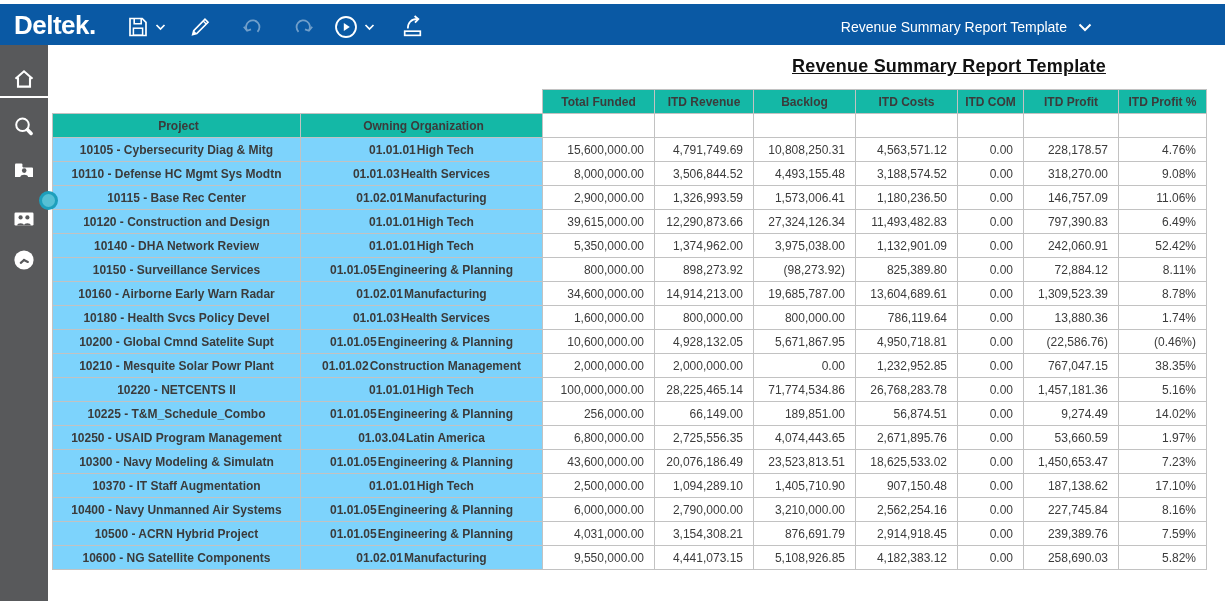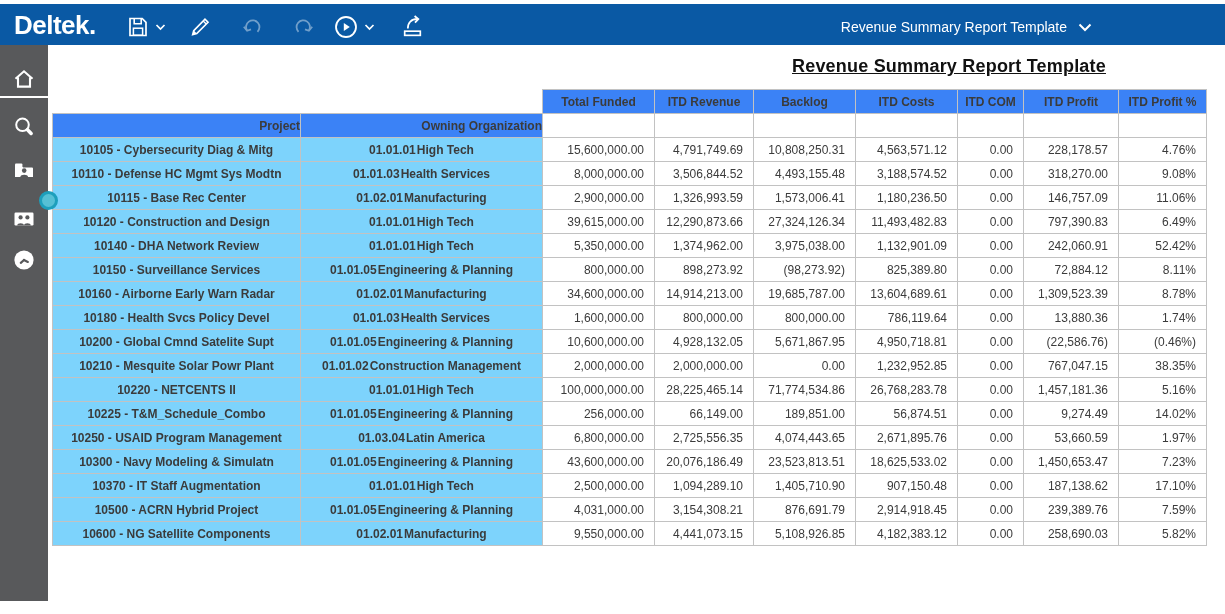--- a/index.html
+++ b/index.html
@@ -20,22 +20,22 @@
   .side-divider{position:absolute;left:0;top:51px;width:48px;height:2px;background:#fff}
   .handle{position:absolute;left:39px;top:191px;width:19px;height:19px;border-radius:50%;
     background:#56c0d5;border:3px solid #1d9fbc;box-sizing:border-box;z-index:6;cursor:pointer}
   
   .content{position:absolute;left:48px;top:45px;width:1177px;height:569px;background:#fff}
   .report-title{position:absolute;left:744px;top:11px;font-size:18px;font-weight:bold;
     text-decoration:underline;color:#111;letter-spacing:.2px;white-space:nowrap}
   table{position:absolute;left:4px;top:44px;border-collapse:collapse;table-layout:fixed;
     width:1154px;font-size:12px;color:#3b3b3b}
   td,th{height:24px;padding:0;border:1px solid #c2c2c2;overflow:hidden;white-space:nowrap;box-sizing:border-box}
-  th{background:#3b82f6;font-size:12px;font-weight:bold;color:#3b3b3b}
-  th.left-h{text-align:right;padding-left:4px}
+  th{background:#14b8a6;font-size:12px;font-weight:bold;color:#3b3b3b}
+  th.left-h{text-align:center;padding-left:4px}
   th.num-h{text-align:center}
   td.blank{border:none;background:#fff}
   td.num{text-align:right;padding-right:10px;background:#fff}
   td.lcol{background:#7dd3fc;font-weight:bold;text-align:center;padding:0 2px}
   .org-code{margin-right:1px}
 </style>
 </head>
 <body>
 
 <div class="topbar">
@@ -358,20 +358,31 @@
           <td class="lcol"><span class="org-code">01.01.01</span><span class="org-name">High Tech</span></td>
           <td class="num">2,500,000.00</td>
           <td class="num">1,094,289.10</td>
           <td class="num">1,405,710.90</td>
           <td class="num">907,150.48</td>
           <td class="num">0.00</td>
           <td class="num">187,138.62</td>
           <td class="num">17.10%</td>
         </tr>
         <tr>
+          <td class="lcol">10400 - Navy Unmanned Air Systems</td>
+          <td class="lcol"><span class="org-code">01.01.05</span><span class="org-name">Engineering &amp; Planning</span></td>
+          <td class="num">6,000,000.00</td>
+          <td class="num">2,790,000.00</td>
+          <td class="num">3,210,000.00</td>
+          <td class="num">2,562,254.16</td>
+          <td class="num">0.00</td>
+          <td class="num">227,745.84</td>
+          <td class="num">8.16%</td>
+        </tr>
+        <tr>
           <td class="lcol">10500 - ACRN Hybrid Project</td>
           <td class="lcol"><span class="org-code">01.01.05</span><span class="org-name">Engineering &amp; Planning</span></td>
           <td class="num">4,031,000.00</td>
           <td class="num">3,154,308.21</td>
           <td class="num">876,691.79</td>
           <td class="num">2,914,918.45</td>
           <td class="num">0.00</td>
           <td class="num">239,389.76</td>
           <td class="num">7.59%</td>
         </tr>

